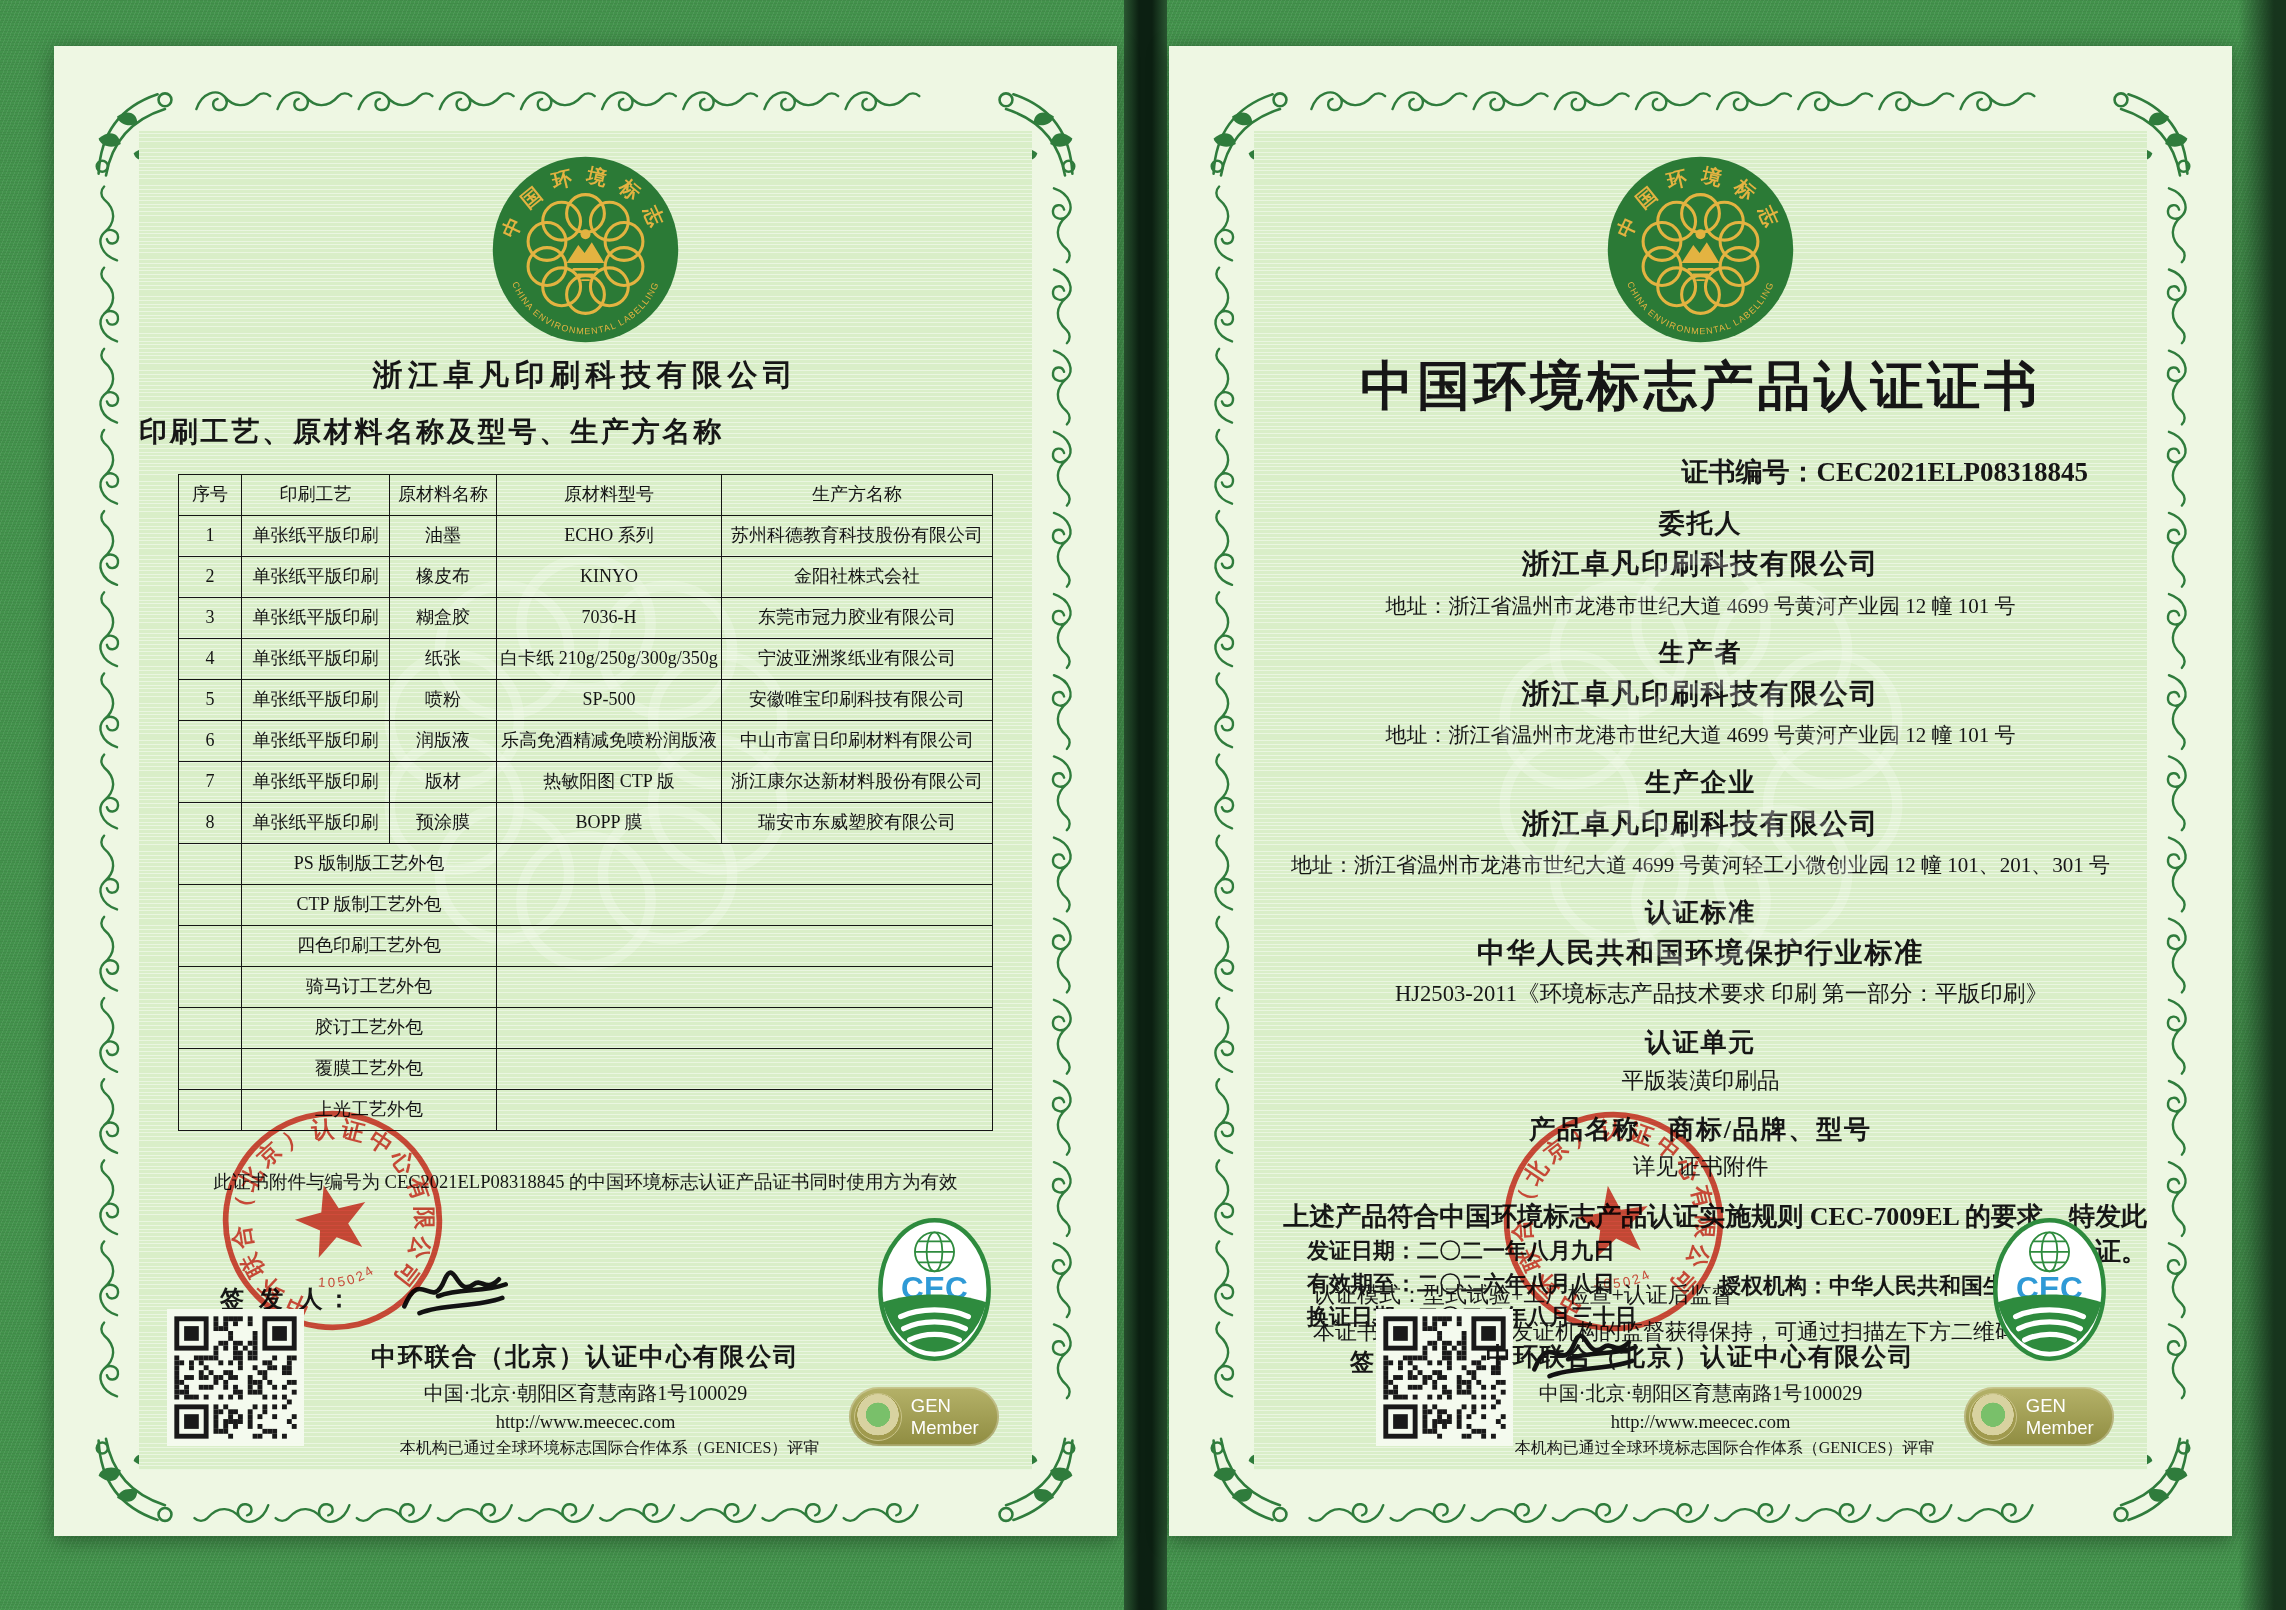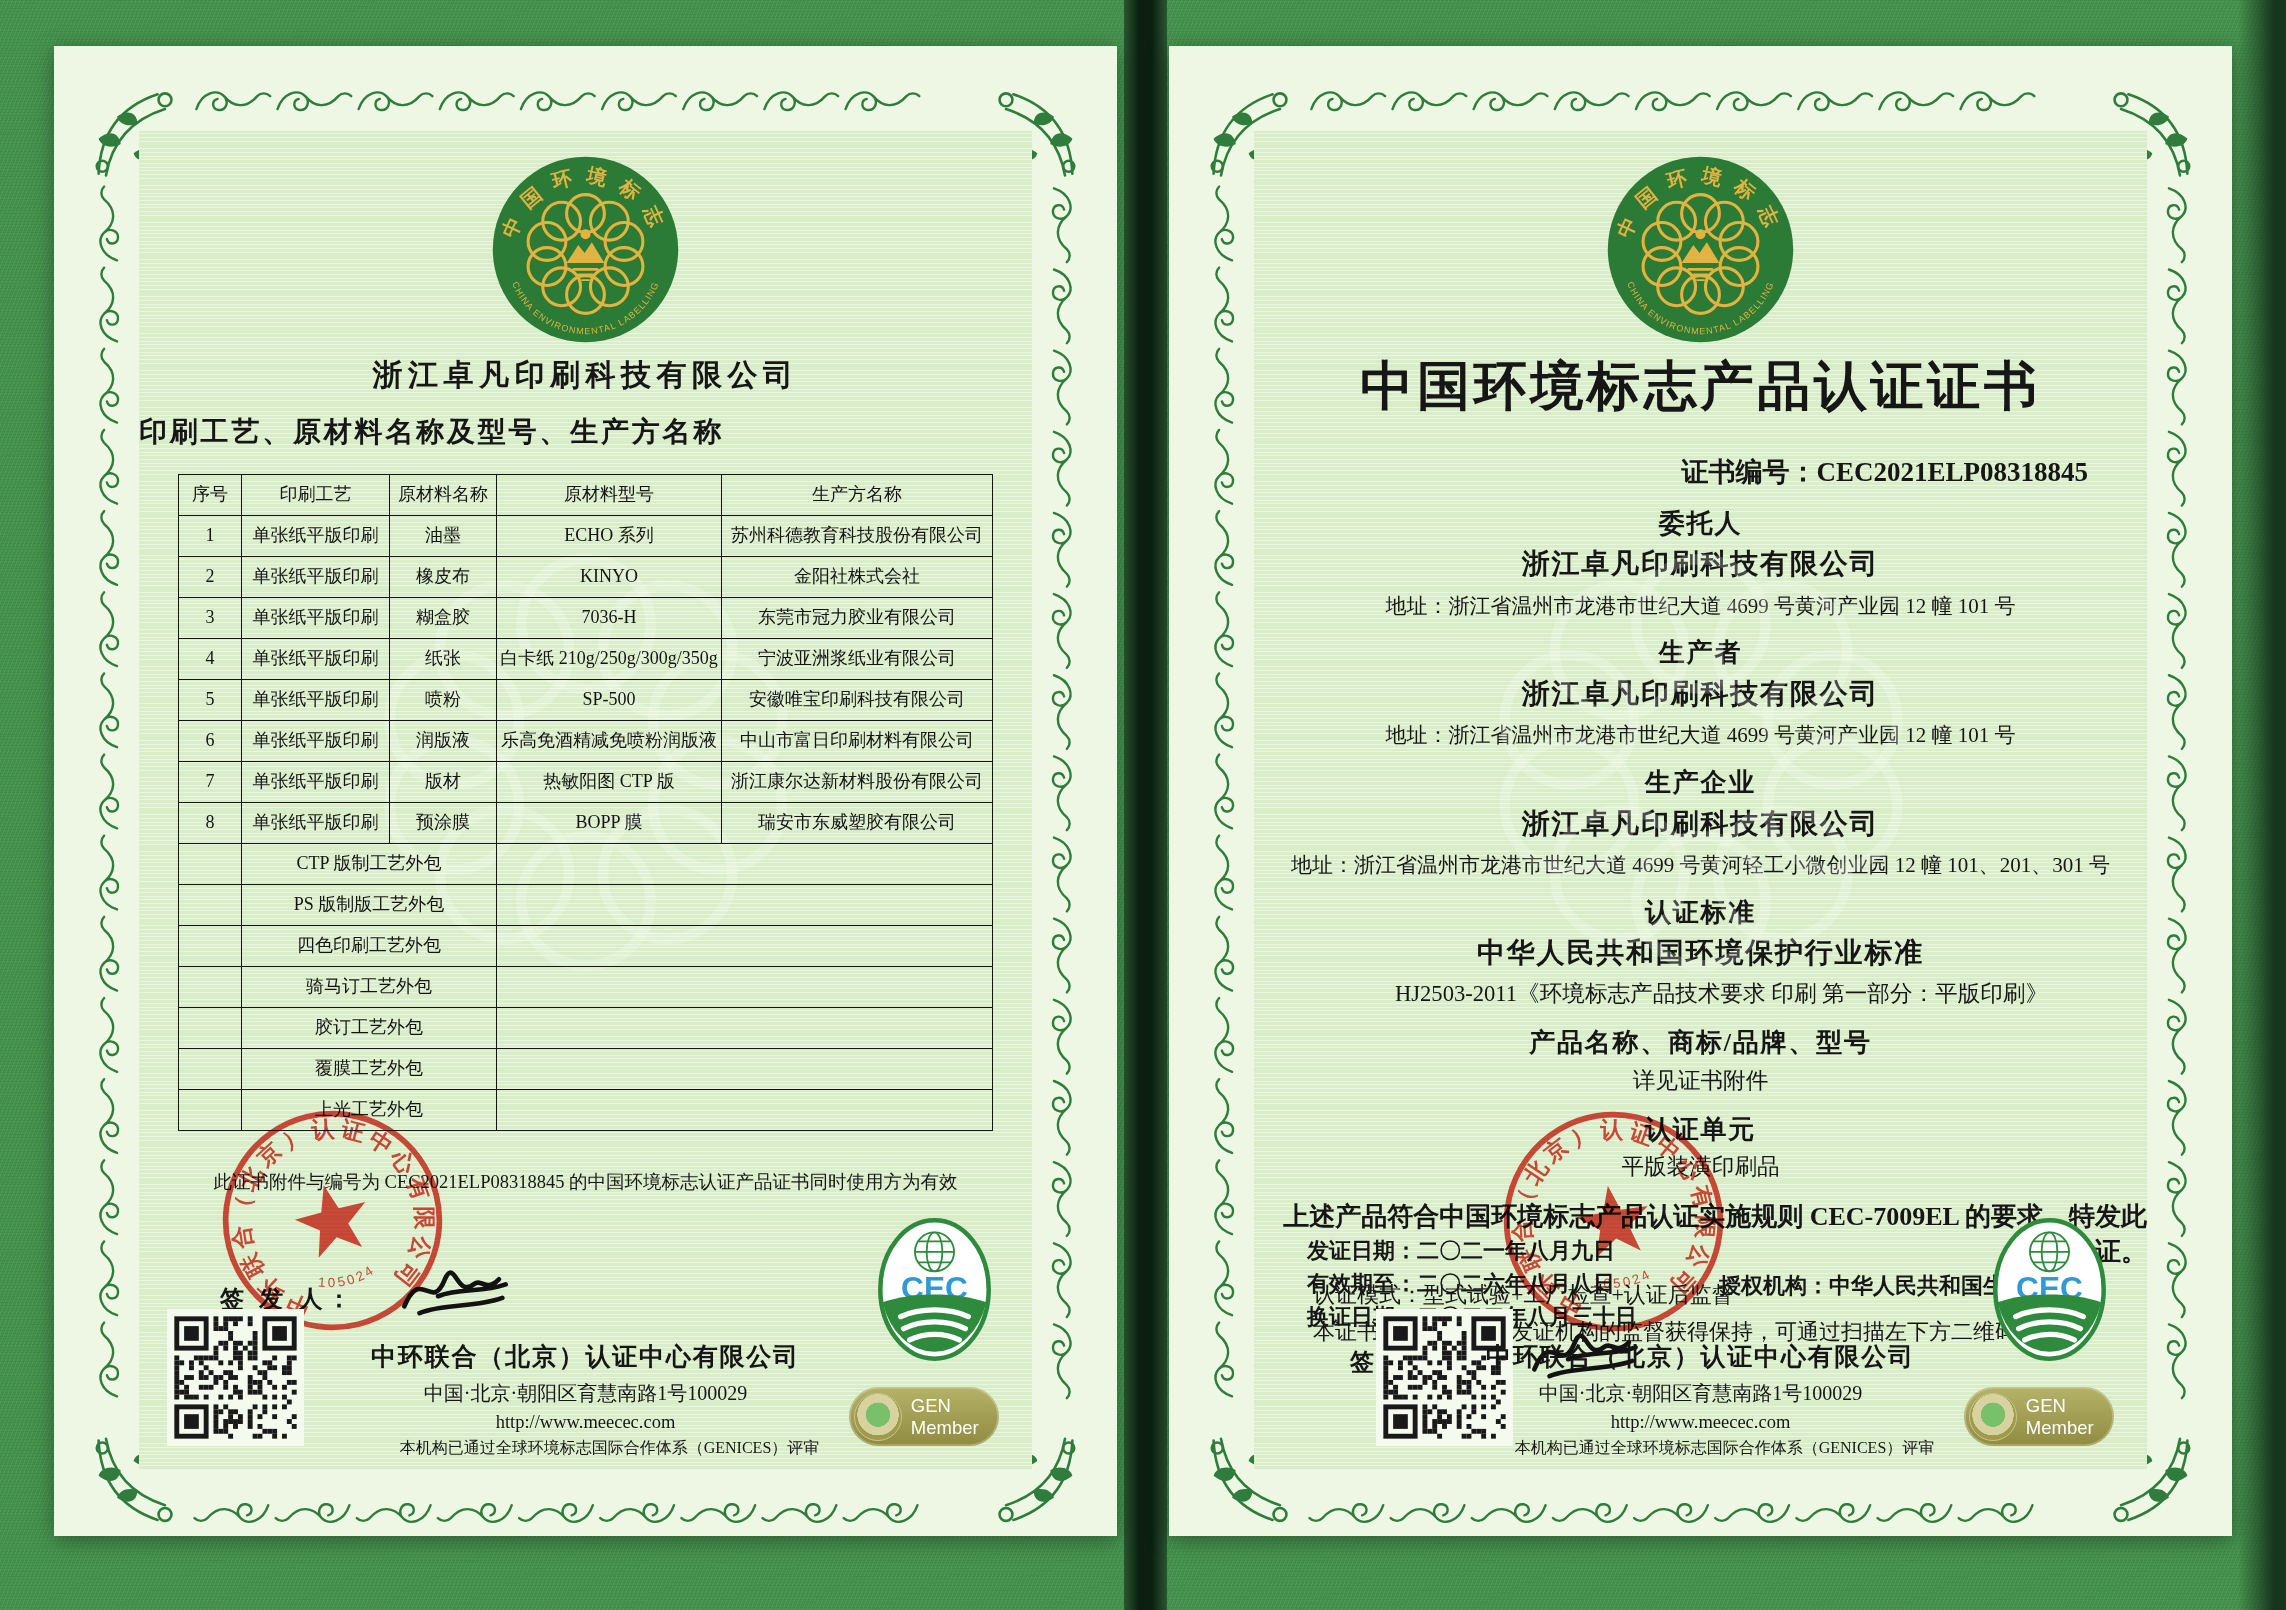--- a/index.html
+++ b/index.html
@@ -299,26 +299,26 @@
             </tr>
             <tr>
               <td>8</td>
               <td>单张纸平版印刷</td>
               <td>预涂膜</td>
               <td>BOPP 膜</td>
               <td>瑞安市东威塑胶有限公司</td>
             </tr>
             <tr>
               <td></td>
+              <td colspan="2">PS 版制版工艺外包</td>
+              <td colspan="2"></td>
+            </tr>
+            <tr>
+              <td></td>
               <td colspan="2">CTP 版制工艺外包</td>
-              <td colspan="2"></td>
-            </tr>
-            <tr>
-              <td></td>
-              <td colspan="2">PS 版制版工艺外包</td>
               <td colspan="2"></td>
             </tr>
             <tr>
               <td></td>
               <td colspan="2">四色印刷工艺外包</td>
               <td colspan="2"></td>
             </tr>
             <tr>
               <td></td>
               <td colspan="2">骑马订工艺外包</td>
@@ -640,27 +640,27 @@
         <div class="sec-addr">地址：浙江省温州市龙港市世纪大道 4699 号黄河轻工小微创业园 12 幢 101、201、301 号</div>
       </div>
 
       <div>
         <div class="sec-label">认证标准</div>
         <div class="sec-name">中华人民共和国环境保护行业标准</div>
         <div class="std-line2">HJ2503-2011《环境标志产品技术要求 印刷 第一部分：平版印刷》</div>
       </div>
 
       <div>
+        <div class="sec-label">认证单元</div>
+        <div class="unit-val">平版装潢印刷品</div>
+      </div>
+
+      <div>
         <div class="sec-label">产品名称、商标/品牌、型号</div>
         <div class="unit-val">详见证书附件</div>
-      </div>
-
-      <div>
-        <div class="sec-label">认证单元</div>
-        <div class="unit-val">平版装潢印刷品</div>
       </div>
 
       <div class="statement">上述产品符合中国环境标志产品认证实施规则 CEC-7009EL 的要求，特发此证。</div>
       <div class="mode">认证模式：型式试验+工厂检查+认证后监督</div>
       <div class="validity">本证书的有效性依据发证机构的监督获得保持，可通过扫描左下方二维码确认。</div>
 
       <div class="dates">
         <div>发证日期：二〇二一年八月九日</div>
         <div>有效期至：二〇二六年八月八日</div>
         <div>换证日期：二〇二二年八月三十日</div>

